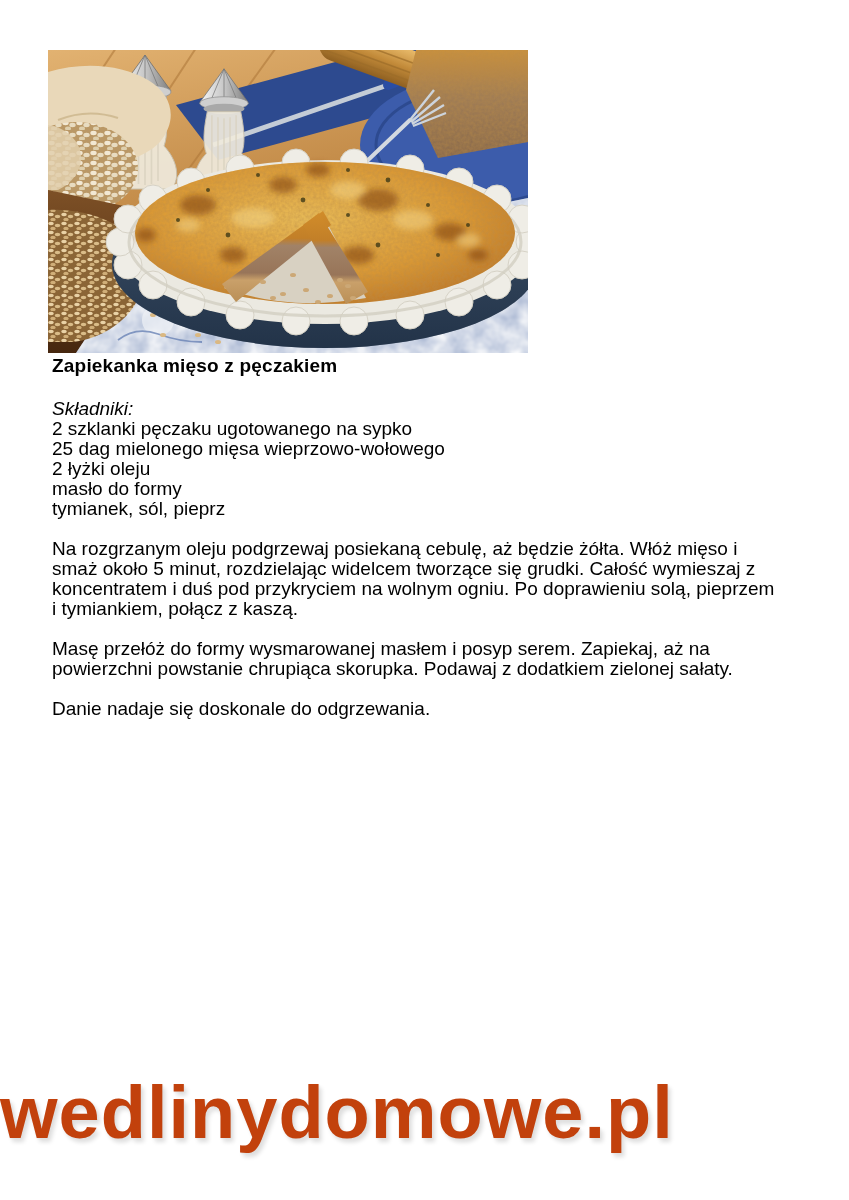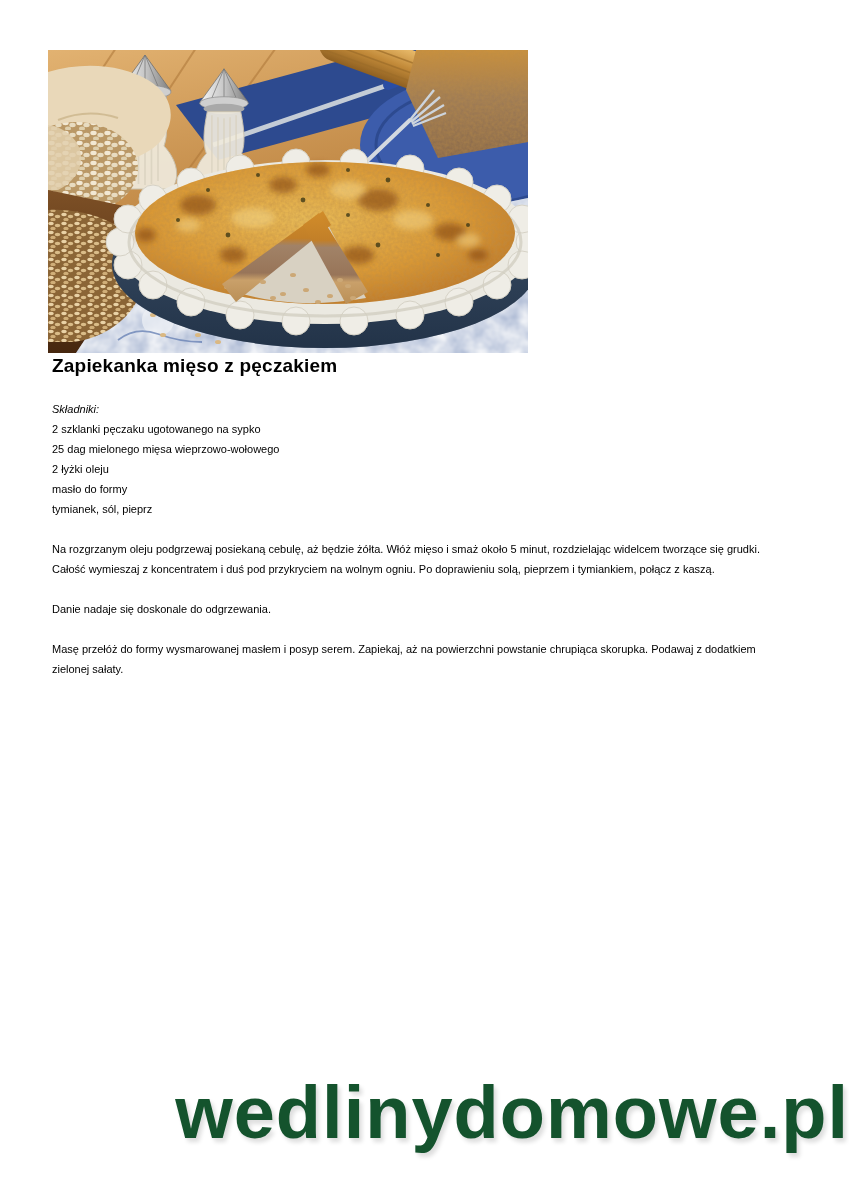--- a/index.html
+++ b/index.html
@@ -3,27 +3,27 @@
 <meta charset="utf-8">
 <style>
   html,body{margin:0;padding:0}
   body{
     width:849px;height:1200px;position:relative;background:#ffffff;
     font-family:"Liberation Sans",sans-serif;color:#000;overflow:hidden;
   }
   .photo{position:absolute;left:48px;top:50px;width:480px;height:303px;overflow:hidden;background:#c99a5b}
   .photo svg{display:block;filter:blur(.5px) saturate(1.04)}
   .title{position:absolute;left:52px;top:355px;margin:0;font-size:19px;font-weight:700;letter-spacing:.2px}
-  .content{position:absolute;left:52px;top:399px;width:744px;font-size:11px;line-height:20px}
+  .content{position:absolute;left:52px;top:399px;width:744px;font-size:19px;line-height:20px}
   .ing-label{font-style:italic}
   .ing{white-space:nowrap}
   .content p{margin:20px 16px 0 0}
   .watermark{
-    position:absolute;left:0;top:1076px;width:100%;text-align:right;line-height:1;
-    font-size:74px;font-weight:700;letter-spacing:1px;color:#14532d;
+    position:absolute;left:0;top:1076px;width:100%;text-align:left;line-height:1;
+    font-size:74px;font-weight:700;letter-spacing:1px;color:#c2410c;
     text-shadow:3px 4px 4px #dedede,1px 1px 2px #ececec;user-select:none;
   }
 </style>
 </head>
 <body>
 
 <div class="page">
 
   <div class="photo">
     <svg viewBox="0 0 480 303" width="480" height="303" xmlns="http://www.w3.org/2000/svg">
@@ -278,18 +278,18 @@
 
   <div class="content">
     <div class="ing-label">Składniki:</div>
     <div class="ing">2 szklanki pęczaku ugotowanego na sypko</div>
     <div class="ing">25 dag mielonego mięsa wieprzowo-wołowego</div>
     <div class="ing">2 łyżki oleju</div>
     <div class="ing">masło do formy</div>
     <div class="ing">tymianek, sól, pieprz</div>
 
     <p>Na rozgrzanym oleju podgrzewaj posiekaną cebulę, aż będzie żółta. Włóż mięso i smaż około 5 minut, rozdzielając widelcem tworzące się grudki. Całość wymieszaj z koncentratem i duś pod przykryciem na wolnym ogniu. Po doprawieniu solą, pieprzem i tymiankiem, połącz z kaszą.</p>
+    <p>Masę przełóż do formy wysmarowanej masłem i posyp serem. Zapiekaj, aż na powierzchni powstanie chrupiąca skorupka. Podawaj z dodatkiem zielonej sałaty.</p>
     <p>Danie nadaje się doskonale do odgrzewania.</p>
-    <p>Masę przełóż do formy wysmarowanej masłem i posyp serem. Zapiekaj, aż na powierzchni powstanie chrupiąca skorupka. Podawaj z dodatkiem zielonej sałaty.</p>
   </div>
 
   <div class="watermark">wedlinydomowe.pl</div>
 </div>
 
 </body></html>

